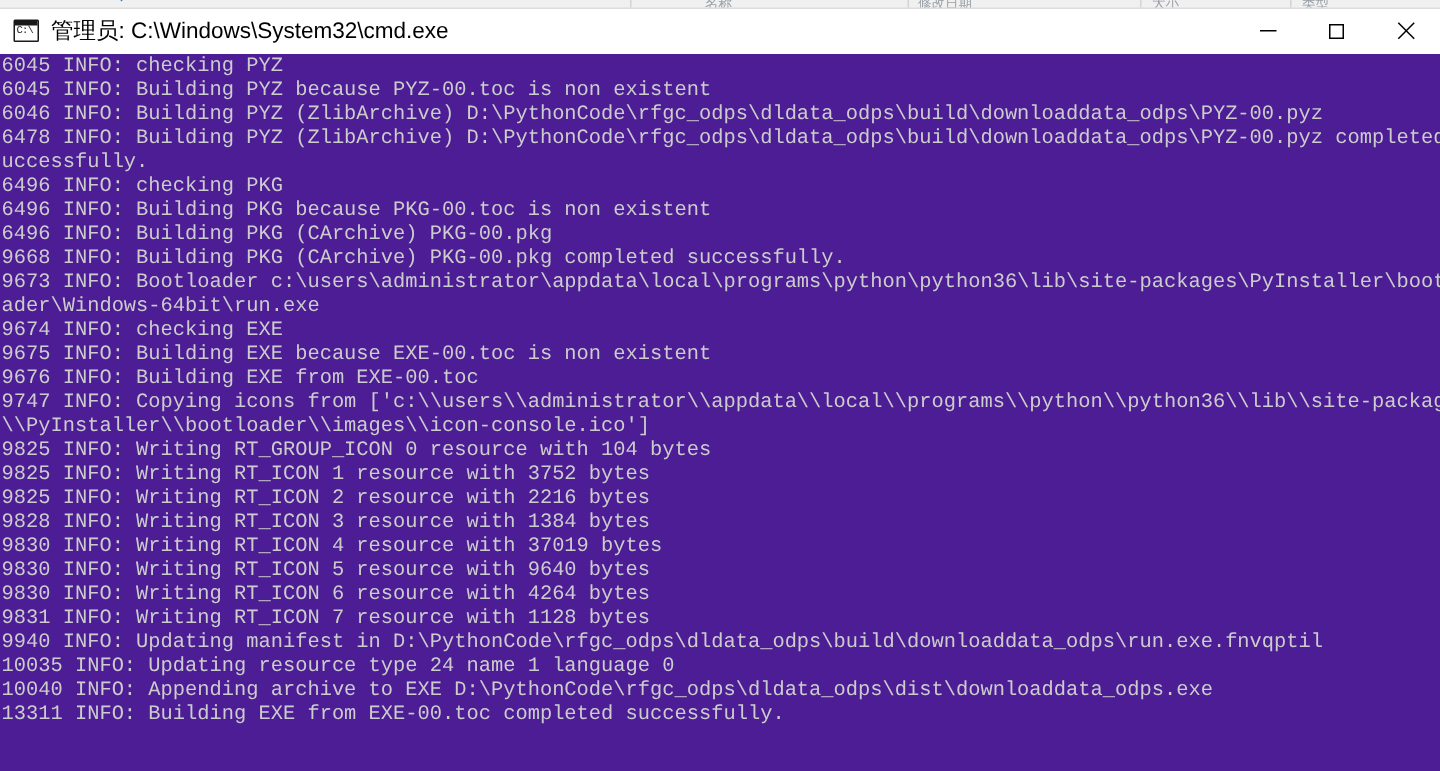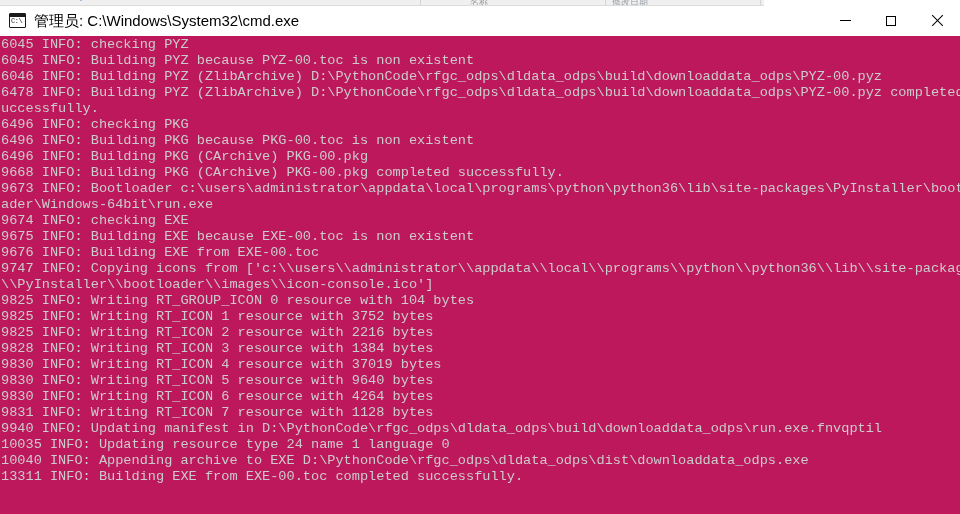--- a/index.html
+++ b/index.html
@@ -12,21 +12,21 @@
     width: 960px;
     height: 514px;
     overflow: hidden;
     font-family: "Liberation Sans", sans-serif;
   }
 
   
   #bg-sliver {
     position: absolute;
     left: 0; top: 0;
-    width: 764px;
+    width: 960px;
     height: 6px;
     background: #f0f0f0;
     border-bottom: 1px solid #dcdcdc;
     box-sizing: border-box;
     overflow: hidden;
   }
   #bg-sliver .bg-cell {
     position: absolute;
     top: -4px;
     font-size: 9px;
@@ -150,21 +150,21 @@
     height: 1px;
     background: #000;
   }
   .glyph-close::before { transform: rotate(45deg); }
   .glyph-close::after  { transform: rotate(-45deg); }
 
   
   #console-body {
     position: relative;
     height: 478px;
-    background: #be185d;
+    background: #4c1d95;
     overflow: hidden;
     padding-left: 1px;
   }
   #console-lines {
     font-family: "Liberation Mono", "DejaVu Sans Mono", monospace;
     font-size: 13.6px;
     line-height: 16px;
     color: #cccccc;
     white-space: pre;
     letter-spacing: 0px;

